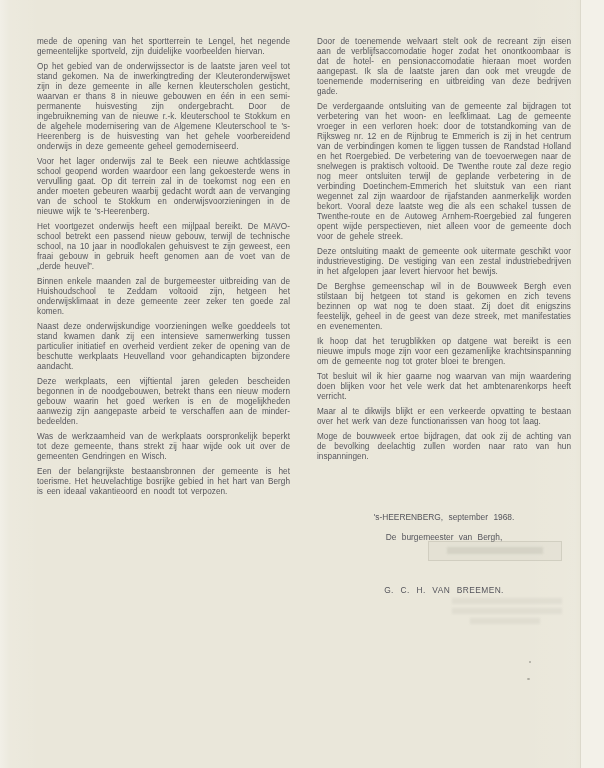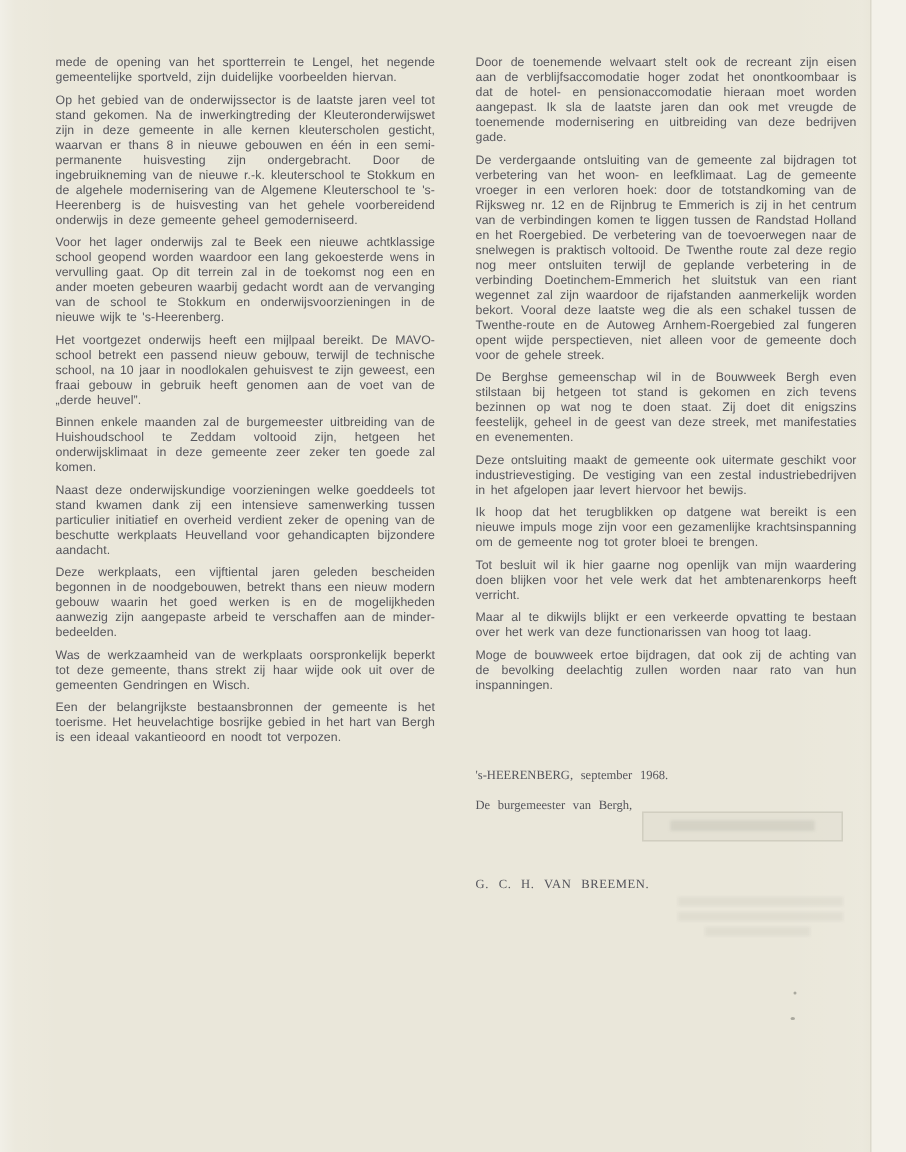--- a/index.html
+++ b/index.html
@@ -46,22 +46,21 @@
     word-spacing: 1.3px;
     letter-spacing: 0.05px;
   }
   .signature-block { margin-top: 50px; }
   .sig-line {
     font-size: 8.4px;
     line-height: 10px;
     margin-bottom: 10px;
     color: #54545b;
     word-spacing: 3px;
-    text-align: left;
-    font-family: Liberation Serif, serif;
+    text-align: center;
   }
   .sig-name { word-spacing: 4px; letter-spacing: 0.4px; margin-top: 43px; }
   
   .ghost-box {
     position: absolute;
     left: 428px; top: 541px;
     width: 132px; height: 18px;
     border: 1px solid rgba(140,140,125,0.22);
     background: rgba(160,160,145,0.07);
     filter: blur(0.4px);
@@ -105,24 +104,24 @@
   <p class="para">Binnen enkele maanden zal de burgemeester uitbreiding van de Huishoudschool te Zeddam voltooid zijn, hetgeen het onderwijsklimaat in deze gemeente zeer zeker ten goede zal komen.</p>
   <p class="para">Naast deze onderwijskundige voorzieningen welke goeddeels tot stand kwamen dank zij een intensieve samenwerking tussen particulier initiatief en overheid verdient zeker de opening van de beschutte werkplaats Heuvelland voor gehandicapten bijzondere aandacht.</p>
   <p class="para">Deze werkplaats, een vijftiental jaren geleden bescheiden begonnen in de noodgebouwen, betrekt thans een nieuw modern gebouw waarin het goed werken is en de mogelijkheden aanwezig zijn aangepaste arbeid te verschaffen aan de minder-bedeelden.</p>
   <p class="para">Was de werkzaamheid van de werkplaats oorspronkelijk beperkt tot deze gemeente, thans strekt zij haar wijde ook uit over de gemeenten Gendringen en Wisch.</p>
   <p class="para">Een der belangrijkste bestaansbronnen der gemeente is het toerisme. Het heuvelachtige bosrijke gebied in het hart van Bergh is een ideaal vakantieoord en noodt tot verpozen.</p>
 </div>
 
 <div id="right-col" class="col">
   <p class="para">Door de toenemende welvaart stelt ook de recreant zijn eisen aan de verblijfsaccomodatie hoger zodat het onontkoombaar is dat de hotel- en pensionaccomodatie hieraan moet worden aangepast. Ik sla de laatste jaren dan ook met vreugde de toenemende modernisering en uitbreiding van deze bedrijven gade.</p>
   <p class="para">De verdergaande ontsluiting van de gemeente zal bijdragen tot verbetering van het woon- en leefklimaat. Lag de gemeente vroeger in een verloren hoek: door de totstandkoming van de Rijksweg nr. 12 en de Rijnbrug te Emmerich is zij in het centrum van de verbindingen komen te liggen tussen de Randstad Holland en het Roergebied. De verbetering van de toevoerwegen naar de snelwegen is praktisch voltooid. De Twenthe route zal deze regio nog meer ontsluiten terwijl de geplande verbetering in de verbinding Doetinchem-Emmerich het sluitstuk van een riant wegennet zal zijn waardoor de rijafstanden aanmerkelijk worden bekort. Vooral deze laatste weg die als een schakel tussen de Twenthe-route en de Autoweg Arnhem-Roergebied zal fungeren opent wijde perspectieven, niet alleen voor de gemeente doch voor de gehele streek.</p>
+  <p class="para">Deze ontsluiting maakt de gemeente ook uitermate geschikt voor industrievestiging. De vestiging van een zestal industriebedrijven in het afgelopen jaar levert hiervoor het bewijs.</p>
   <p class="para">De Berghse gemeenschap wil in de Bouwweek Bergh even stilstaan bij hetgeen tot stand is gekomen en zich tevens bezinnen op wat nog te doen staat. Zij doet dit enigszins feestelijk, geheel in de geest van deze streek, met manifestaties en evenementen.</p>
-  <p class="para">Deze ontsluiting maakt de gemeente ook uitermate geschikt voor industrievestiging. De vestiging van een zestal industriebedrijven in het afgelopen jaar levert hiervoor het bewijs.</p>
   <p class="para">Ik hoop dat het terugblikken op datgene wat bereikt is een nieuwe impuls moge zijn voor een gezamenlijke krachtsinspanning om de gemeente nog tot groter bloei te brengen.</p>
-  <p class="para">Tot besluit wil ik hier gaarne nog openlijk van mijn waardering doen blijken voor het vele werk dat het ambtenarenkorps heeft verricht.</p>
+  <p class="para">Tot besluit wil ik hier gaarne nog waarvan van mijn waardering doen blijken voor het vele werk dat het ambtenarenkorps heeft verricht.</p>
   <p class="para">Maar al te dikwijls blijkt er een verkeerde opvatting te bestaan over het werk van deze functionarissen van hoog tot laag.</p>
   <p class="para">Moge de bouwweek ertoe bijdragen, dat ook zij de achting van de bevolking deelachtig zullen worden naar rato van hun inspanningen.</p>
 
   <div class="signature-block">
     <div class="sig-line">'s-HEERENBERG, september 1968.</div>
     <div class="sig-line">De burgemeester van Bergh,</div>
     <div class="sig-line sig-name">G. C. H. VAN BREEMEN.</div>
   </div>
 </div>
 

